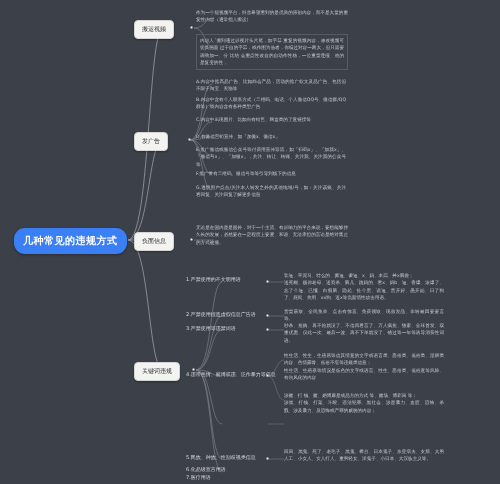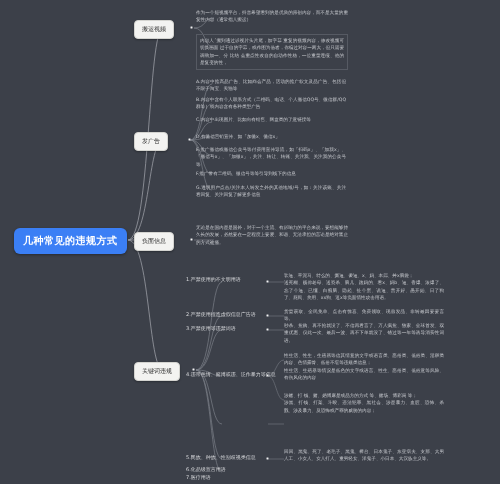--- a/index.html
+++ b/index.html
@@ -99,21 +99,21 @@
       <path d="M268,282 L284,282"></path>
       <path d="M268,316 L284,316"></path>
       <path d="M268,330 L284,330"></path>
       <path d="M268,376 C276,376 276,360 284,360"></path>
       <path d="M268,376 C276,376 276,400 284,400"></path>
       <path d="M268,424 L284,424"></path>
       <path d="M268,459 L284,459"></path>
     </g>
   </svg>
 
-  <div class="node root" style="left:14px;top:228px;">几种常见的违规方式</div>
+  <div class="node root" style="left:14px;top:228px;border-radius:11px;">几种常见的违规方式</div>
 
   <div class="node branch" style="left:134px;top:20px;">搬运视频</div>
   <span class="dot" style="left:190px;top:26px;"></span>
 
   <div class="node leaf" style="left:196px;top:9px;width:152px;">作为一个短视频平台，抖音希望看到的是优质的原创内容，而不是大量的重复性内容（通常指人搬运）</div>
   <div class="node leaf boxed" style="left:196px;top:34px;width:152px;">内容人´搬到通过影视片头片尾，加字幕 重复的视频内容，修改视频可切换画面 过于自的字幕，或作图为借者，你编过对容一两大，但只需要调致加一、分 比结 会重点性改自的自动作性格，一位重量逐缓、他的是复变的性，</div>
 
   <div class="node branch" style="left:134px;top:132px;">发广告</div>
   <span class="dot" style="left:188px;top:138px;"></span>
 

